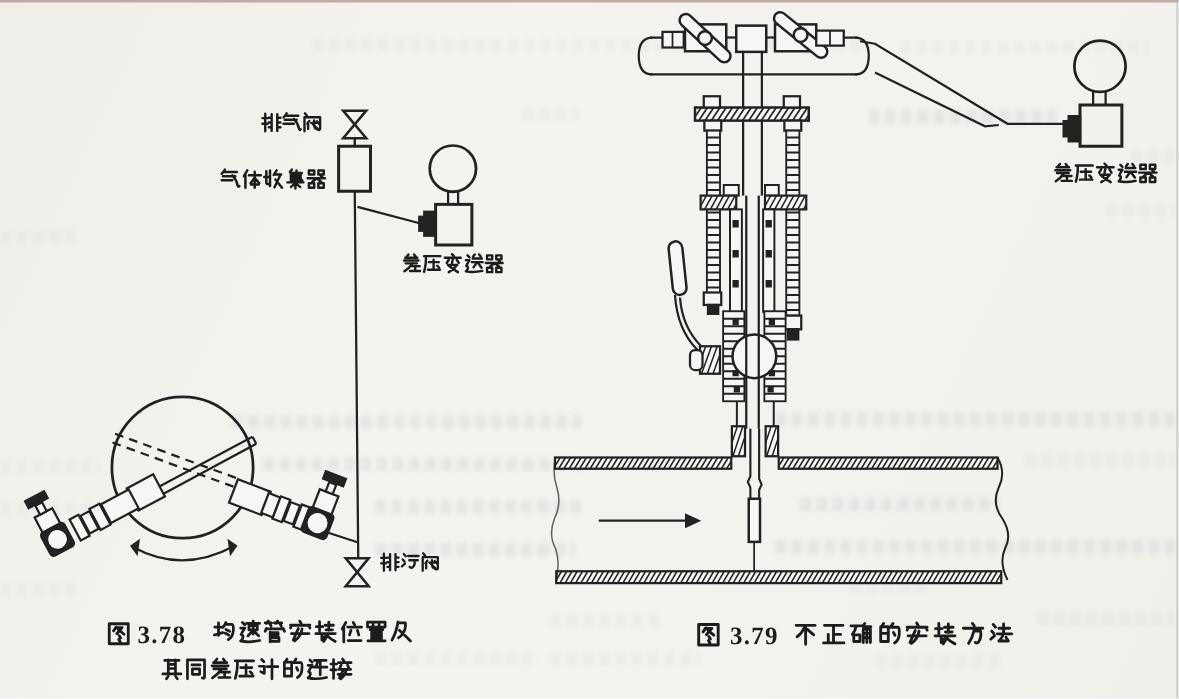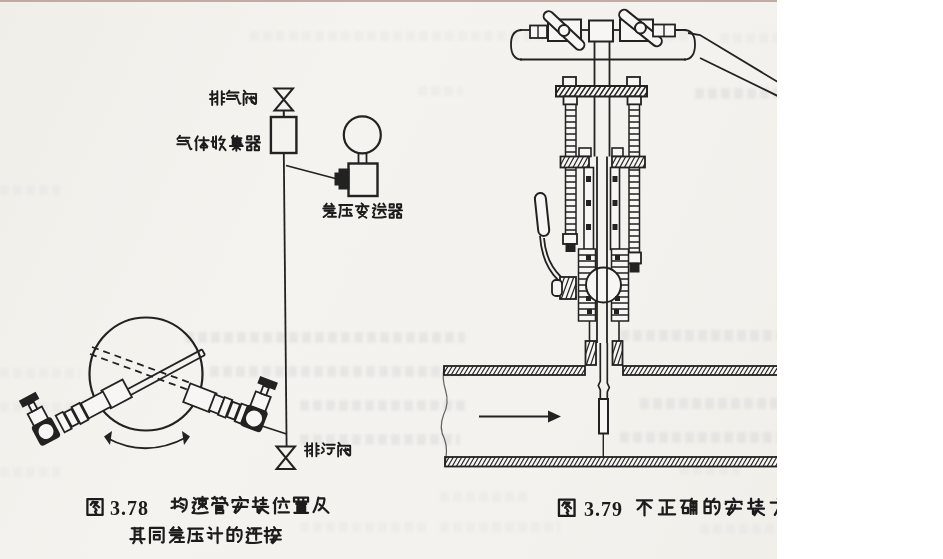--- a/index.html
+++ b/index.html
@@ -1,16 +1,16 @@
 <!DOCTYPE html>
 <html><head>
 <meta charset="utf-8">
 <style>
 html,body{margin:0;padding:0;}
-#page{position:relative;width:777px;height:559px;background:linear-gradient(115deg,#f0eee8,#f5f3ef 35%,#f4f2ee 70%,#f1efea);overflow:hidden;font-family:"Liberation Sans",sans-serif;}
+#page{position:relative;width:943px;height:559px;background:linear-gradient(115deg,#f0eee8,#f5f3ef 35%,#f4f2ee 70%,#f1efea);overflow:hidden;font-family:"Liberation Sans",sans-serif;}
 .ghost{position:absolute;height:11px;opacity:.26;filter:blur(1.6px);background:repeating-linear-gradient(90deg,#bfc4cb 0 9px,rgba(0,0,0,0) 9px 13px);}
 .ghost2{position:absolute;height:10px;opacity:.14;filter:blur(1.8px);background:repeating-linear-gradient(90deg,#c6cad0 0 9px,rgba(0,0,0,0) 9px 13px);}
 </style>
 </head>
 <body>
 <div id="page">
 
 <div class="ghost2" style="left:250px;top:31px;width:440px"></div>
 <div class="ghost2" style="left:720px;top:33px;width:200px"></div>
 <div class="ghost" style="left:695px;top:88px;width:150px"></div>

